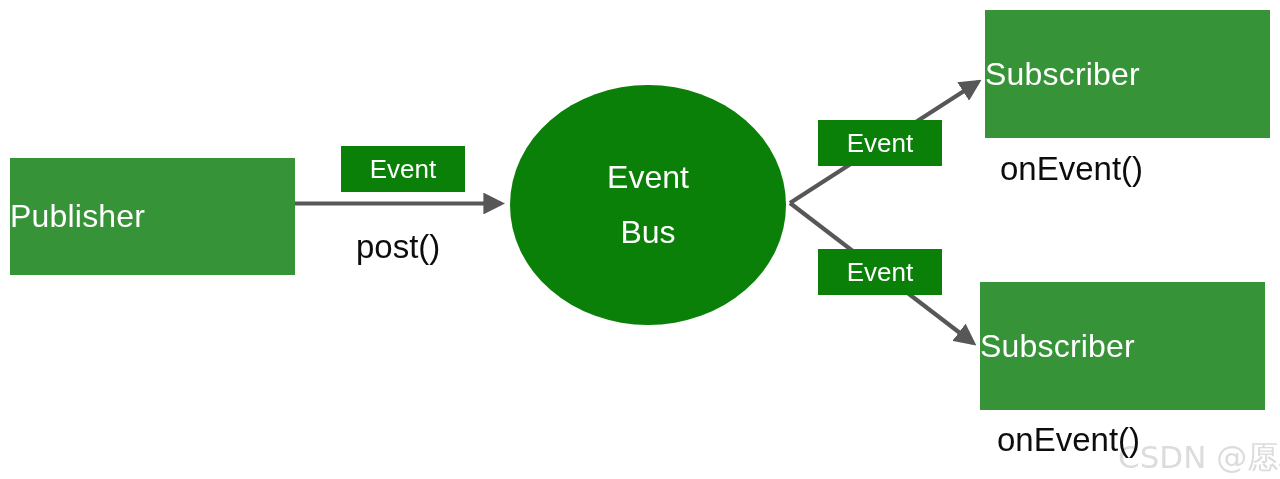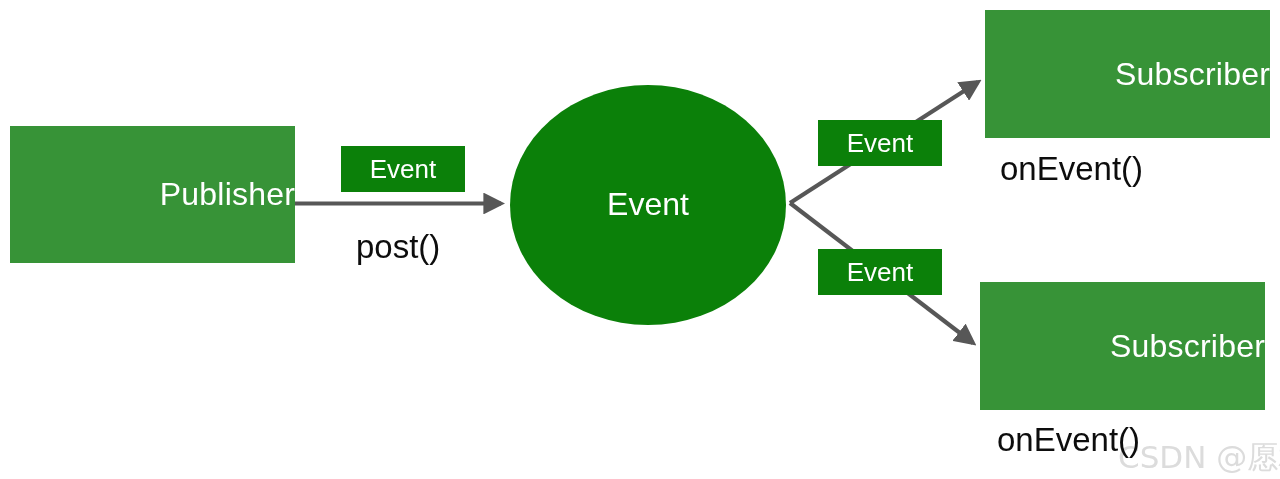--- a/index.html
+++ b/index.html
@@ -19,21 +19,21 @@
     position: absolute;
     left: 0;
     top: 0;
     width: 1280px;
     height: 479px;
   }
   .node-box {
     position: absolute;
     display: flex;
     align-items: center;
-    justify-content: flex-end;
+    justify-content: flex-start;
     box-sizing: border-box;
     color: #ffffff;
     font-weight: 400;
   }
   .big-box {
     background: #379337;
     font-size: 32px;
     letter-spacing: 0.2px;
   }
   .circle-node {
@@ -68,21 +68,21 @@
   }
   .watermark {
     position: absolute;
     color: #dcdcdc;
     font-size: 31px;
     white-space: nowrap;
     z-index: 1;
     font-family: "DejaVu Sans", sans-serif;
   }
   
-  #publisher-box   { left: 10px;  top: 126px; width: 285px; height: 137px; }
+  #publisher-box   { left: 10px;  top: 158px; width: 285px; height: 117px; }
   #subscriber-top  { left: 985px; top: 10px;  width: 285px; height: 128px; }
   #subscriber-bot  { left: 980px; top: 282px; width: 285px; height: 128px; }
   #event-bus       { left: 510px; top: 85px;  width: 276px; height: 240px; }
   #event-chip-post { left: 341px; top: 146px; width: 124px; height: 46px; }
   #event-chip-top  { left: 818px; top: 120px; width: 124px; height: 46px; }
   #event-chip-bot  { left: 818px; top: 249px; width: 124px; height: 46px; }
   #label-post      { left: 356px; top: 228px; }
   #label-onevent-top { left: 1000px; top: 150px; }
   #label-onevent-bot { left: 997px; top: 421px; }
   #csdn-watermark  { left: 1118px; top: 437px; }
@@ -105,20 +105,21 @@
 
     <line x1="790" y1="203" x2="973" y2="343" stroke="#575757" stroke-width="4.2" marker-end="url(#arrowhead)"></line>
   </svg>
 
   <div id="publisher-box" class="node-box big-box">
     <span>Publisher</span>
   </div>
 
   <div id="event-bus" class="circle-node">
     <span>Event</span>
+    <span>Bus</span>
   </div>
 
   <div id="subscriber-top" class="node-box big-box">
     <span>Subscriber</span>
   </div>
 
   <div id="subscriber-bot" class="node-box big-box">
     <span>Subscriber</span>
   </div>
 

